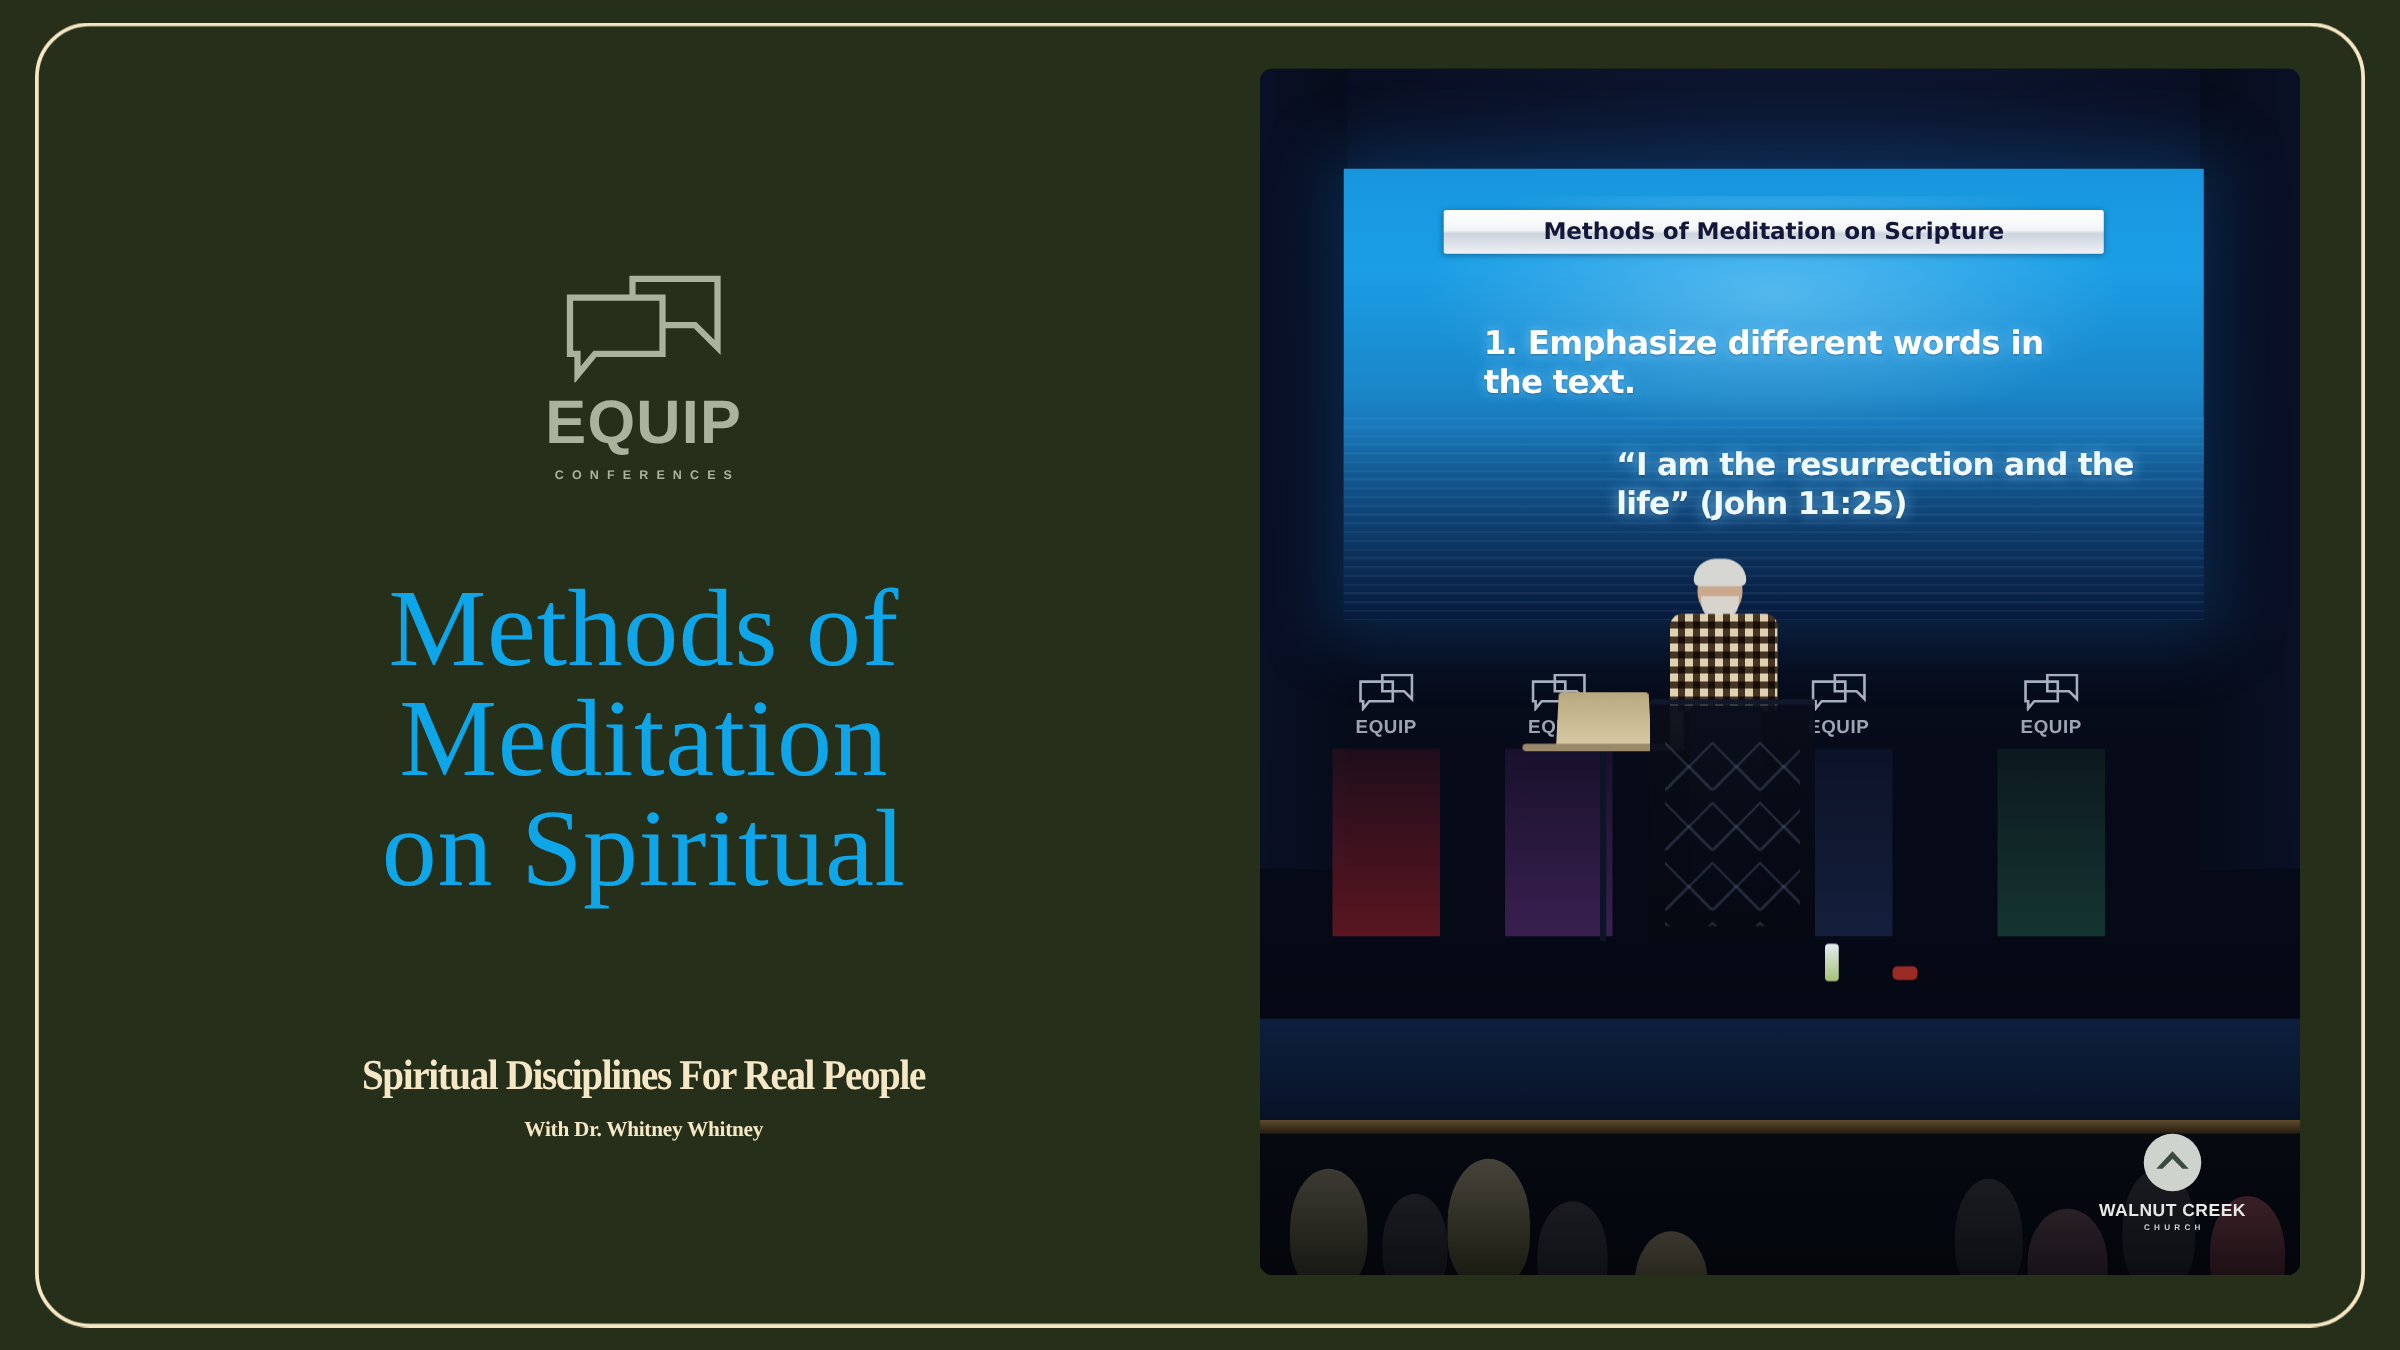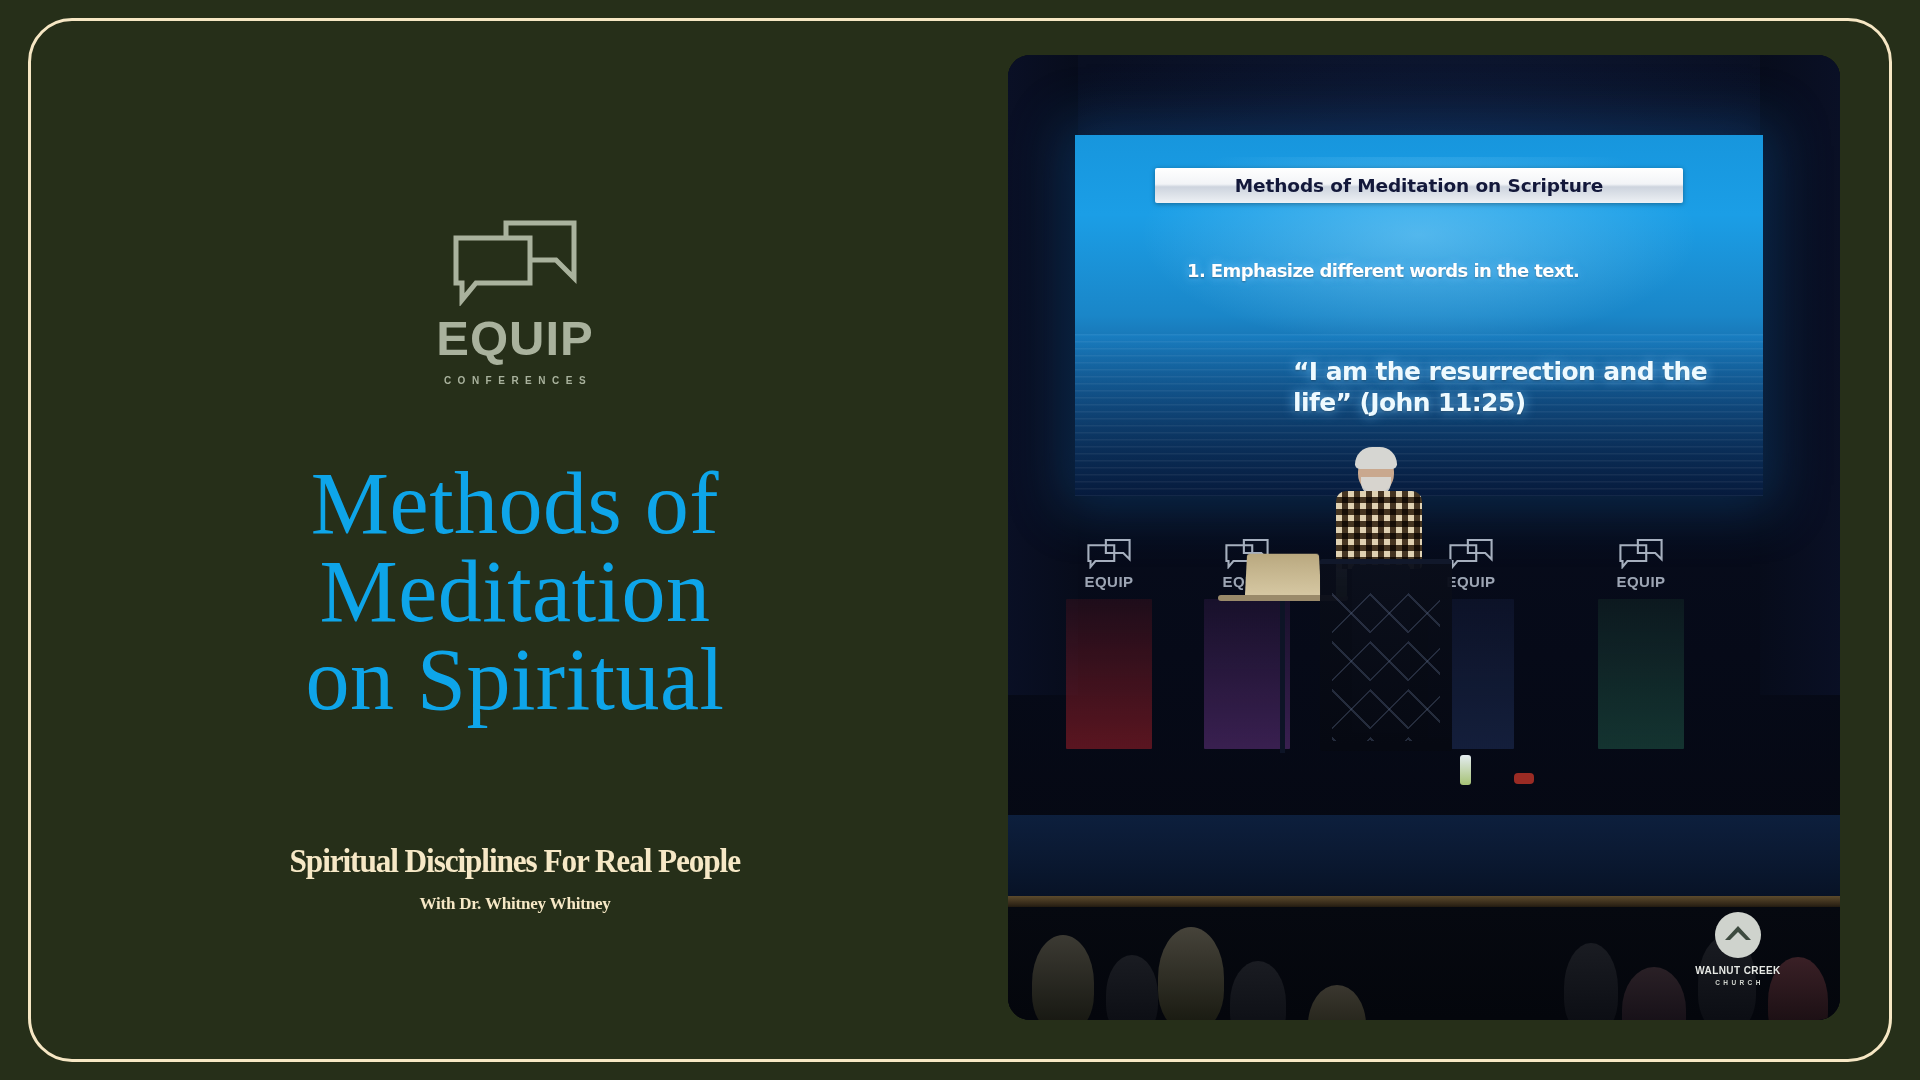--- a/index.html
+++ b/index.html
@@ -84,21 +84,21 @@
     color:#f6e8c6;
     text-align:center;
     letter-spacing:-0.2px;
   }
 
   
   .photo{
     position:absolute;
     left:1008px; top:55px;
     width:832px; height:965px;
-    border-radius:22px;
+    border-radius:10px;
     overflow:hidden;
     background:#05060d;
     z-index:3;
   }
   .photo .room{
     position:absolute; inset:0;
     background:
       radial-gradient(ellipse 70% 40% at 52% 16%, rgba(30,60,120,.30), rgba(0,0,0,0) 70%),
       linear-gradient(180deg,#090f22 0%, #070c1c 45%, #060a18 62%, #05070f 100%);
   }
@@ -144,21 +144,21 @@
     letter-spacing:-0.1px;
     white-space:nowrap;
   }
 
   .slide-point{
     position:absolute;
     left:112px; top:125px;
     width:470px;
     font-family:"DejaVu Sans", sans-serif;
     font-weight:700;
-    font-size:18px;
+    font-size:26px;
     line-height:1.18;
     color:#ffffff;
     text-shadow:0 0 10px rgba(120,200,255,.85), 0 1px 2px rgba(0,0,0,.4);
     letter-spacing:-0.6px;
   }
   .slide-quote{
     position:absolute;
     left:218px; top:222px;
     width:450px;
     font-family:"DejaVu Sans", sans-serif;
@@ -278,21 +278,21 @@
     z-index:4;
   }
   .wcc-circle{
     width:46px; height:46px; border-radius:50%;
     background:#cfd3cd;
     display:flex; align-items:center; justify-content:center;
   }
   .wcc-name{
     margin-top:7px;
     font-family:"Liberation Sans", sans-serif;
-    font-weight:700; font-size:10px;
+    font-weight:700; font-size:14px;
     letter-spacing:.4px;
     color:#e6e8e4;
     white-space:nowrap;
   }
   .wcc-sub{
     margin-top:3px;
     font-family:"Liberation Sans", sans-serif;
     font-weight:700; font-size:6.5px;
     letter-spacing:3.4px;
     color:#cfd3cd;

